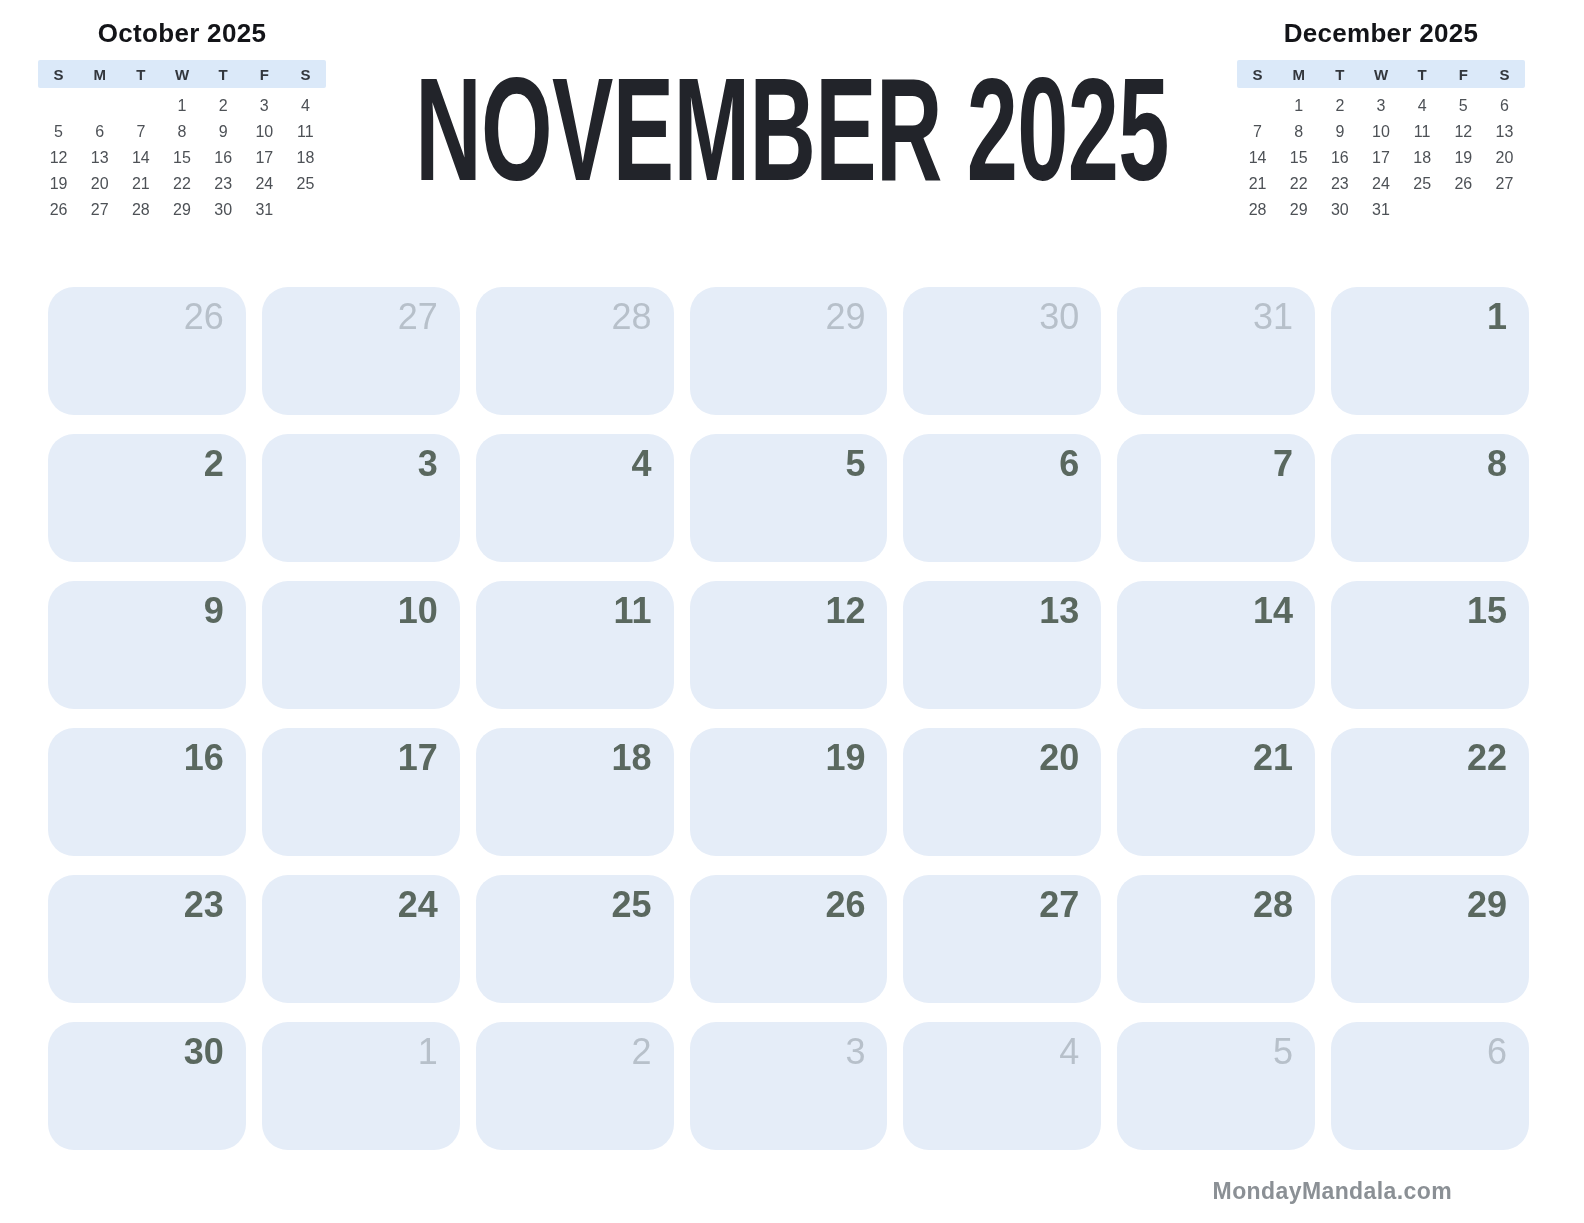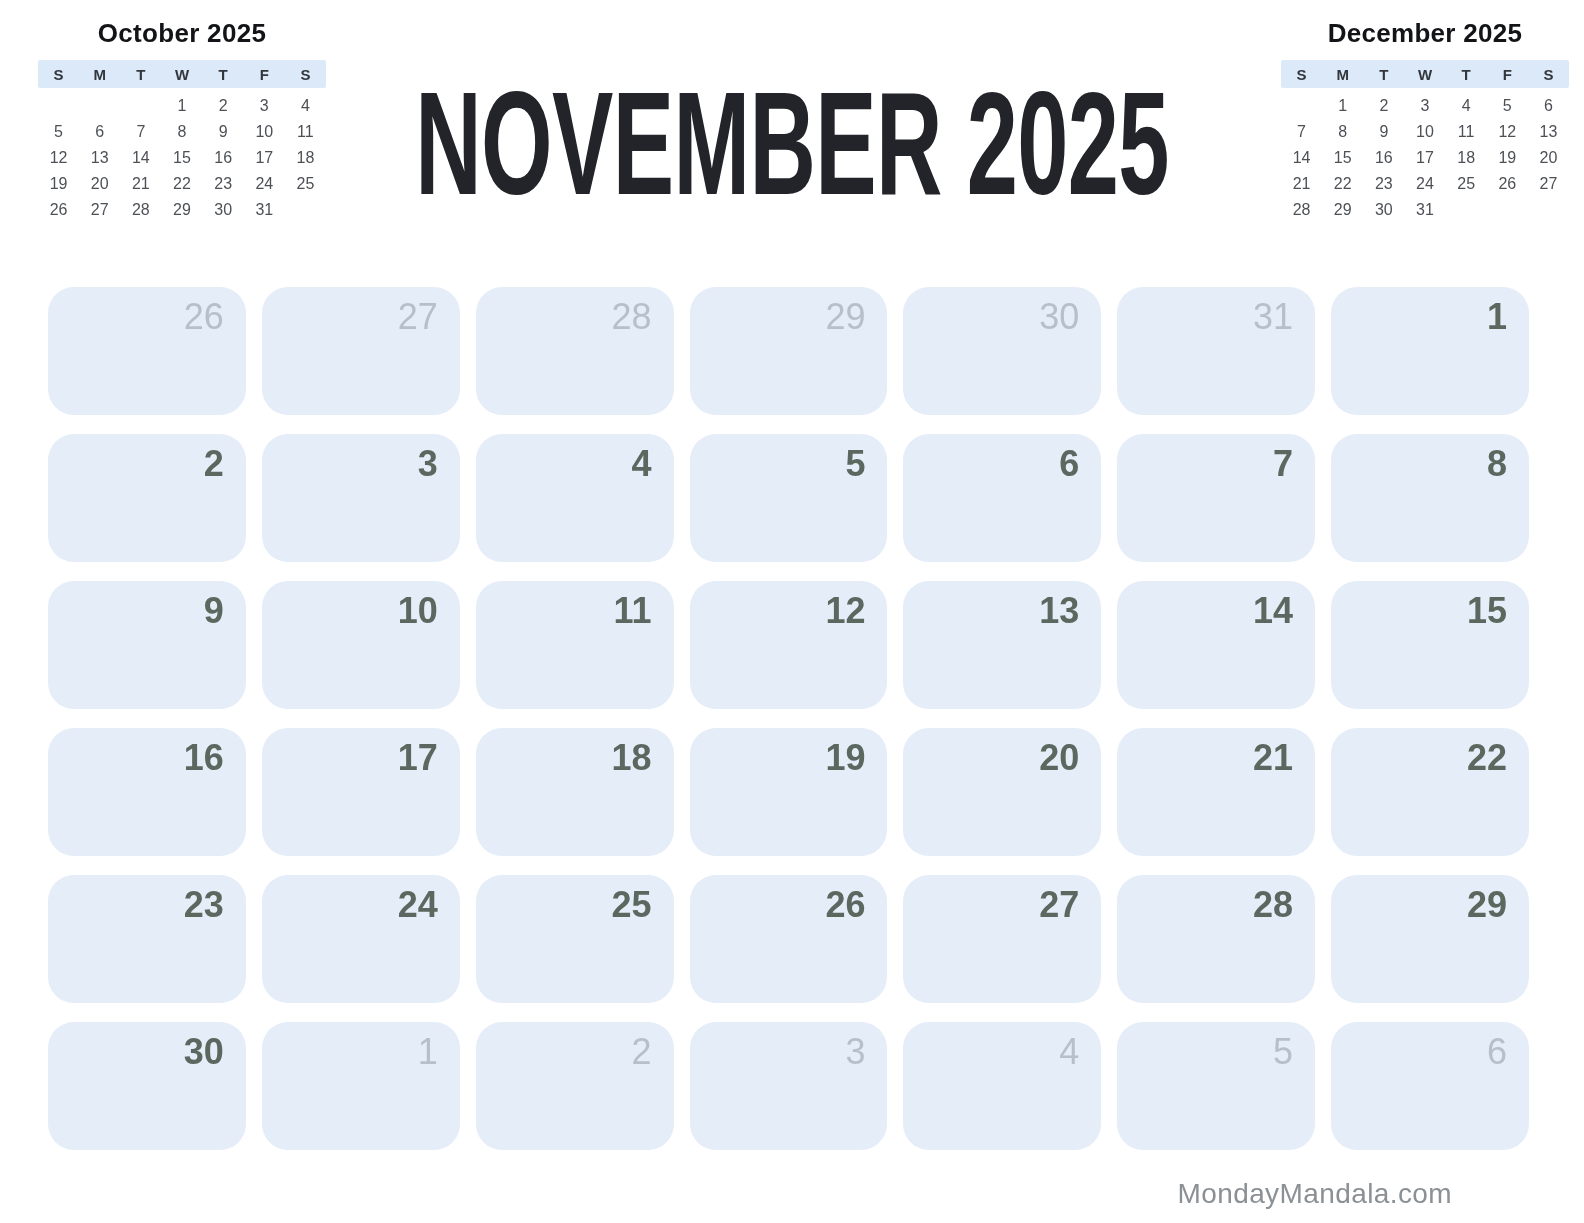--- a/index.html
+++ b/index.html
@@ -13,21 +13,21 @@
     --day-number:#5a685f;
     --muted-number:#b7c0ca;
     --mini-header-bg:#dbe9f9;
     --dark-text:#1e2127;
     --footer-text:#8b9095;
   }
 
   
   .mini { position:absolute; top:12px; width:288px; }
   .mini-left  { left:38px; }
-  .mini-right { left:1281px; }
+  .mini-right { left:1237px; }
   .mini-title {
     margin:0; height:48px; line-height:42px;
     text-align:center;
     font-size:26px; font-weight:bold; letter-spacing:0.3px;
     color:#131418;
   }
   .mini-head {
     display:grid; grid-template-columns:repeat(7,1fr);
     height:28px; align-items:center;
     background:var(--mini-header-bg);
@@ -38,21 +38,21 @@
   }
   .mini-grid {
     display:grid; grid-template-columns:repeat(7,1fr);
     grid-auto-rows:26px; padding-top:5px;
   }
   .mini-grid span {
     text-align:center; font-size:16px; line-height:26px; color:#4d5156;
   }
 
   
-  .big-title { position:absolute; left:0; right:0; top:71px; margin:0; text-align:center; }
+  .big-title { position:absolute; left:0; right:0; top:57px; margin:0; text-align:center; }
   .big-title-inner {
     display:inline-block; white-space:nowrap;
     font-size:146px; line-height:1; font-weight:bold;
     letter-spacing:-1px; color:#22242a;
     transform:scaleX(0.63); transform-origin:center top;
   }
 
   
   .week-header {
     position:absolute; left:48px; top:228px; width:1481px;
@@ -81,21 +81,21 @@
   .day-num {
     position:absolute; top:9px; right:22px;
     font-size:36px; font-weight:600;
     color:var(--day-number);
   }
   .day-cell.muted .day-num { color:var(--muted-number); font-weight:normal; }
 
   
   .footer {
     position:absolute; top:1178px; right:132px;
-    font-size:28px; font-weight:400; letter-spacing:0.4px;
+    font-size:23px; font-weight:700; letter-spacing:0.4px;
     color:var(--footer-text);
   }
 </style>
 </head>
 <body>
 
 <div class="canvas" style="--cell-bg: #e5edf8; --day-number: #5a685f; --muted-number: #b7c0ca; --mini-header-bg: #dbe9f9; --dark-text: #1e2127; --footer-text: #8b9095;">
 
   <section class="mini mini-left">
     <h2 class="mini-title">October 2025</h2>

